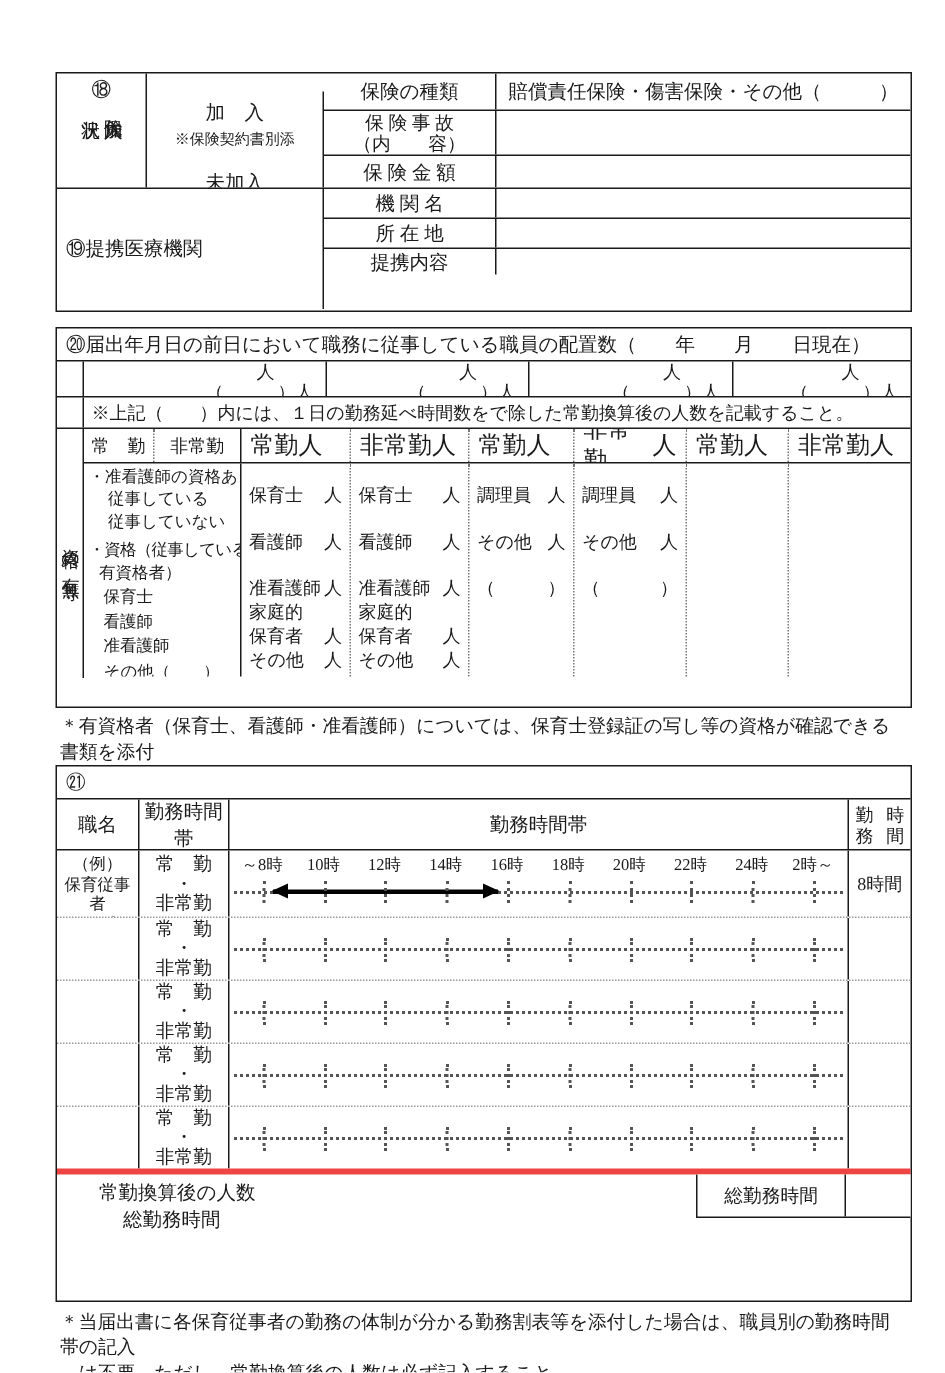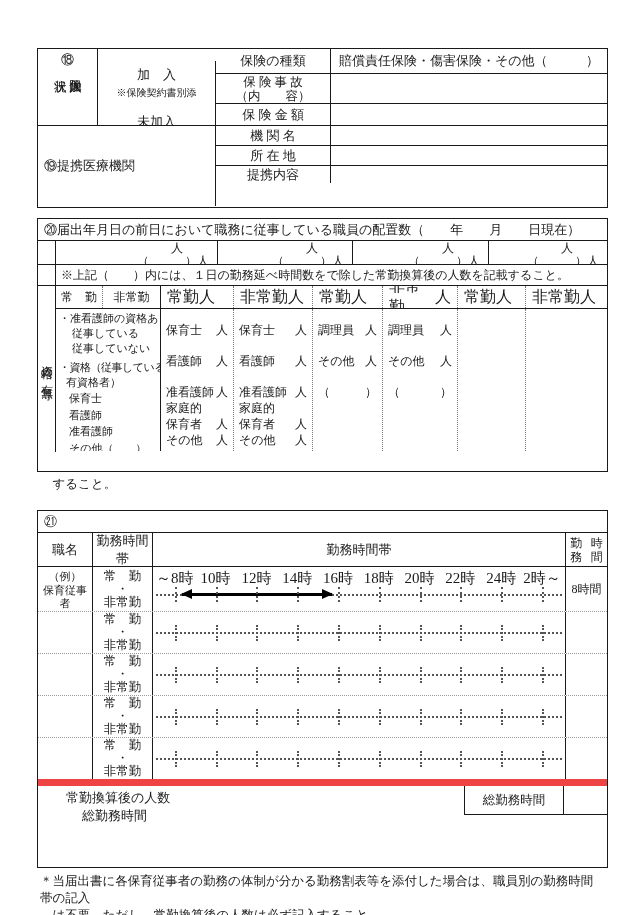--- a/index.html
+++ b/index.html
@@ -45,26 +45,26 @@
   .jobcell{font-size:11px;line-height:13.5px;text-align:center;padding-top:3px;}
   .typecell{font-size:12.5px;line-height:13px;text-align:center;display:flex;flex-direction:column;justify-content:center;}
   .hrs2{font-size:12px;line-height:14px;flex-direction:row;}
   .band{position:relative;}
   .band::before{content:"";position:absolute;left:3px;right:3px;border-top:2px dotted #555;}
   .band.ex::before{top:27px;}
   .band.plain::before{top:calc(50% - 1px);}
   .tick{position:absolute;width:0;border-left:2px dotted #555;}
   .band.ex .tick{top:20px;height:15px;}
   .band.plain .tick{top:calc(50% - 8px);height:16px;}
-  .hlabel{position:absolute;top:2px;transform:translateX(-50%);font-size:15px;white-space:nowrap;}
+  .hlabel{position:absolute;top:2px;transform:translateX(-50%);font-size:11px;white-space:nowrap;}
   .arrow{position:absolute;left:7%;width:36.5%;top:26px;height:2.5px;background:#000;}
   .arrow::before{content:"";position:absolute;left:-1px;top:-4px;width:0;height:0;border:5px solid transparent;border-left:none;border-right:11px solid #000;}
   .arrow::after{content:"";position:absolute;right:-1px;top:-4px;width:0;height:0;border:5px solid transparent;border-right:none;border-left:11px solid #000;}
   .erow{border-top:1px dotted #999;}
-  .bottom21{position:relative;border-top:7px solid #ef4444;text-decoration:underline;}
+  .bottom21{position:relative;border-top:4px solid #ef4444;text-decoration:underline;}
   .b21-l1{position:absolute;left:28px;top:3px;}
   .b21-l2{position:absolute;left:44px;top:21px;}
   .b21-box{position:absolute;right:0;top:0;height:29px;width:143px;display:flex;border-left:1px solid #1a1a1a;border-bottom:1px solid #1a1a1a;box-sizing:border-box;background:#fff;}
   .b21-box .lab{flex:1;display:flex;align-items:center;justify-content:center;font-size:12.5px;}
   .b21-box .val{width:44px;border-left:1px solid #1a1a1a;box-sizing:border-box;}
   .b21-formula{position:absolute;left:28px;bottom:4px;}
   .notes{position:absolute;left:40px;width:565px;font-size:12.5px;line-height:17px;}
 </style>
 </head>
 <body>
@@ -289,20 +289,21 @@
               </div>
           </div>
           <div class="c brd" style="width:68px"></div>
           <div class="c fx"></div>
         </div>
       </div>
     </div>
   </div>
 
   <div class="notes" style="top:476px">
+    <div>＊有資格者（保育士、看護師・准看護師）については、保育士登録証の写し等の資格が確認できる書類を添付</div>
     <div>　すること。</div>
   </div>
 
   <div class="tbl" style="top:510px;height:358px">
     <div class="row bb" style="height:22px">
       <div class="c fx pl">
         <span>㉑</span>
           <span style="width:8px"></span>
       </div>
     </div>

